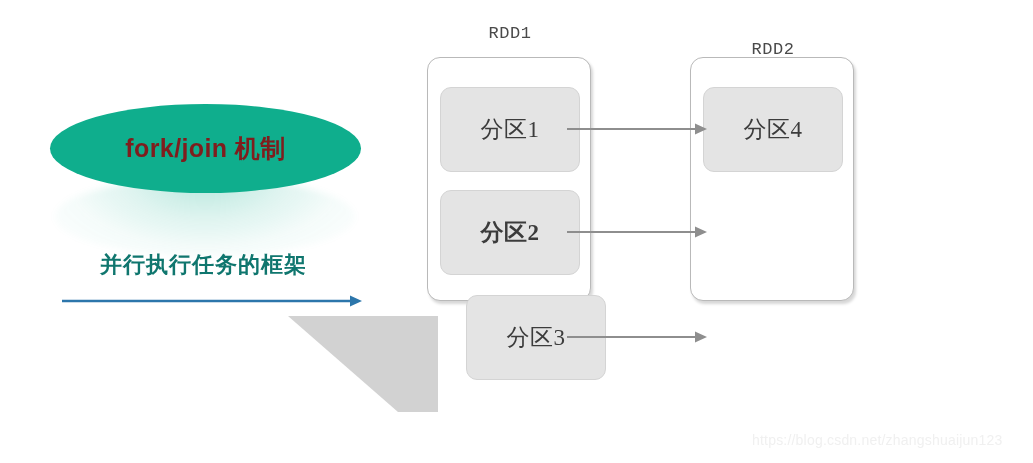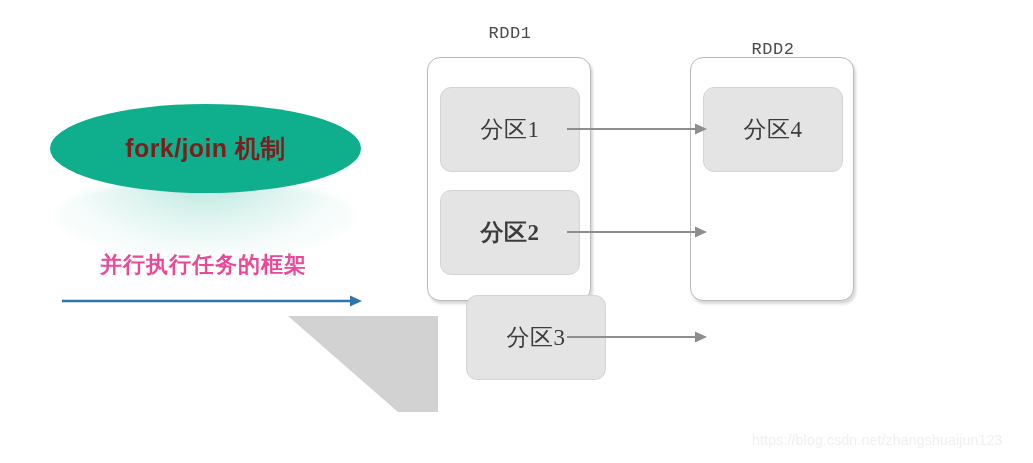--- a/index.html
+++ b/index.html
@@ -57,21 +57,21 @@
     letter-spacing: 0.4px;
     white-space: nowrap;
   }
 
   .subtitle {
     position: absolute;
     left: 100px;
     top: 250px;
     font-size: 22px;
     font-weight: bold;
-    color: #ec4899;
+    color: #0f766e;
     letter-spacing: 1px;
     white-space: nowrap;
   }
 
   .blue-arrow {
     position: absolute;
     left: 62px;
     top: 294px;
     width: 300px;
     height: 14px;

